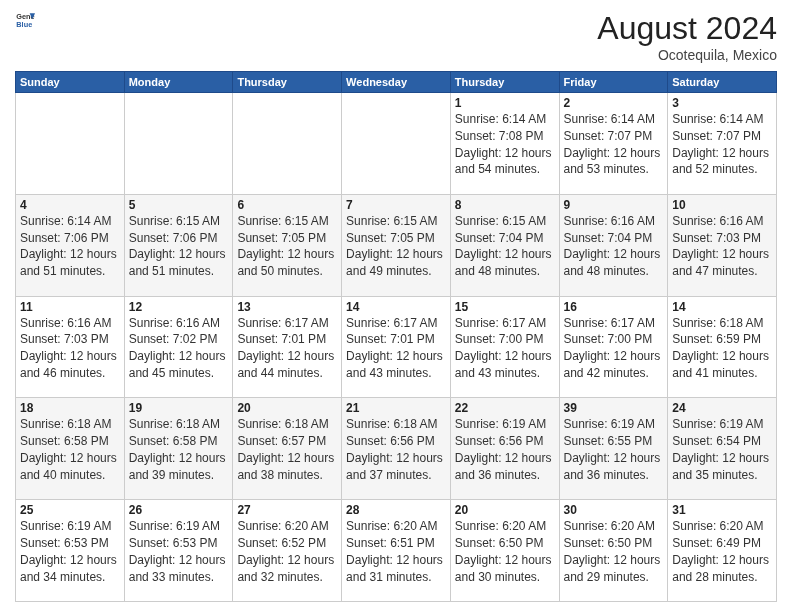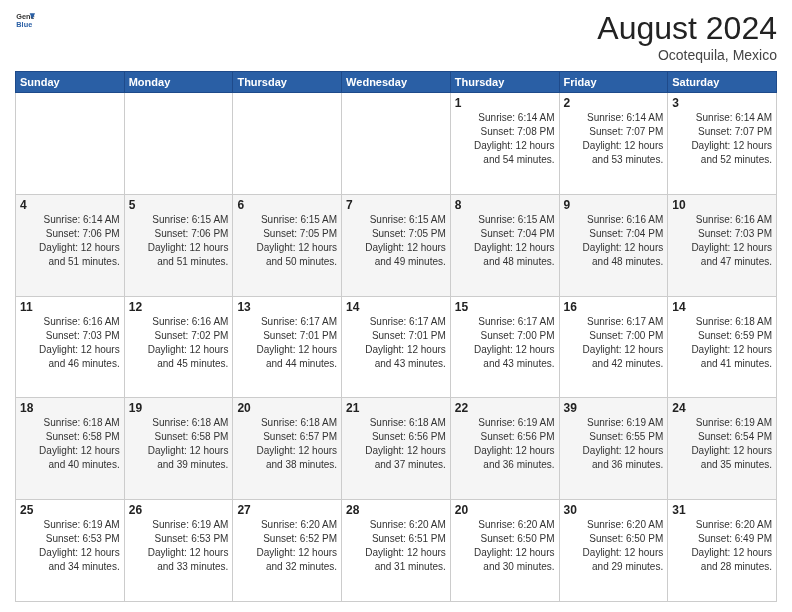--- a/index.html
+++ b/index.html
@@ -72,24 +72,23 @@
     .calendar tr:nth-child(odd) td { background: #fff; }
     .calendar tr:nth-child(even) td { background: #f5f5f5; }
     .day-num {
       font-size: 12px;
       font-weight: bold;
       color: #222;
       display: block;
       margin-bottom: 1px;
     }
     .day-info {
-      font-size: 10px;
+      font-size: 12px;
       line-height: 1.4;
       color: #333;
-      text-align: right;
     }
     .empty-cell {
       background: #fff !important;
     }
   </style>
 </head>
 <body>
 
 <div class="page">
   <div class="header">

